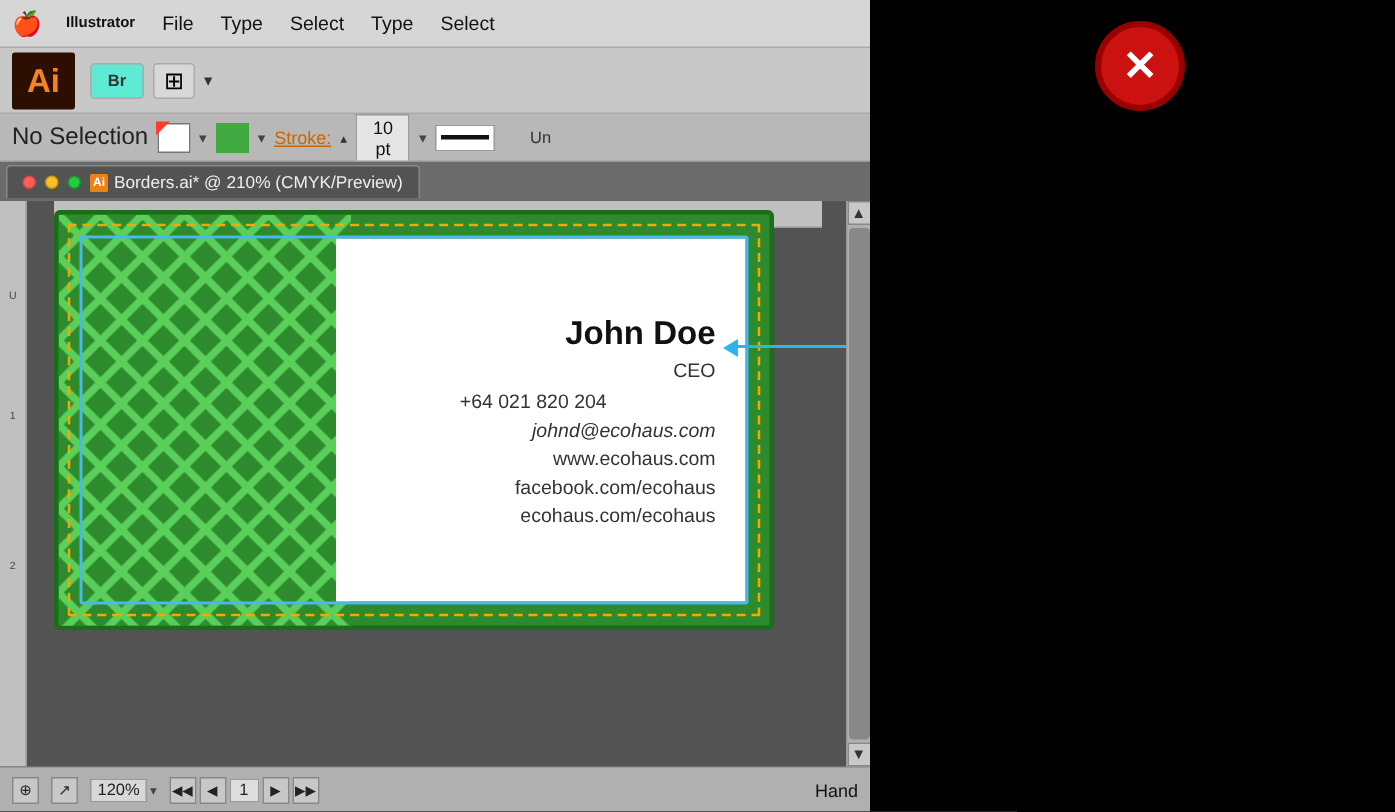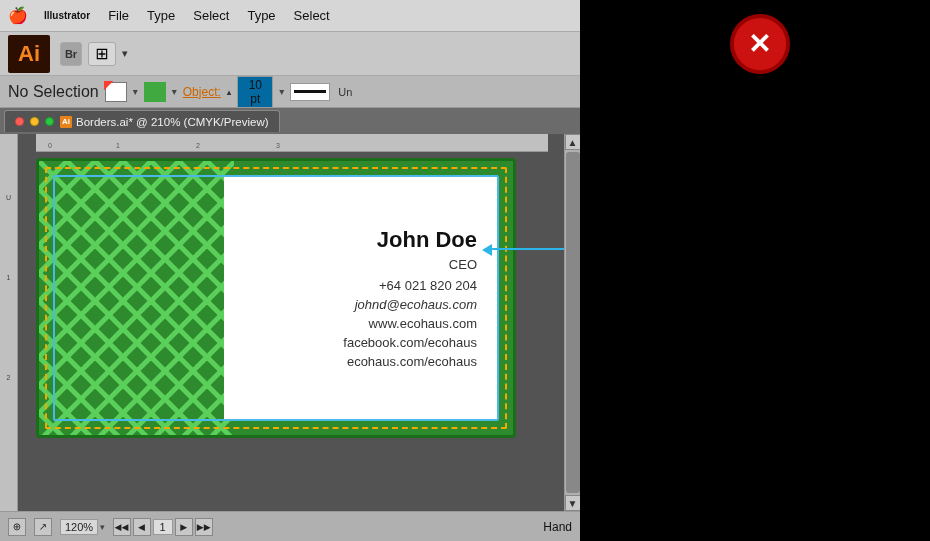--- a/index.html
+++ b/index.html
@@ -68,23 +68,23 @@
       color: #f5841f;
       font-size: 22px;
       font-weight: 900;
       display: flex;
       align-items: center;
       justify-content: center;
       border-radius: 2px;
       margin-right: 4px;
     }
     .br-btn {
-      width: 22px;
+      width: 36px;
       height: 24px;
-      background: #a3a3a3;
+      background: #5eead4;
       border: 1px solid #aaa;
       border-radius: 3px;
       display: flex;
       align-items: center;
       justify-content: center;
       font-size: 11px;
       font-weight: 600;
       color: #333;
       cursor: pointer;
     }
@@ -143,21 +143,21 @@
     }
     .stroke-label {
       color: #cc6600;
       font-size: 12px;
       text-decoration: underline;
       font-weight: 500;
     }
     .stroke-value {
       font-size: 12px;
       color: #111;
-      background: #0369a1;
+      background: #e5e5e5;
       border: 1px solid #999;
       padding: 1px 4px;
       width: 36px;
       text-align: center;
     }
     .stroke-line {
       width: 40px;
       height: 18px;
       background: #fff;
       border: 1px solid #999;
@@ -243,21 +243,21 @@
       align-items: flex-end;
       padding-bottom: 2px;
       font-size: 7px;
       color: #555;
       gap: 0;
     }
 
     .canvas-content {
       flex: 1;
       position: relative;
-      margin-top: 24px;
+      margin-top: 6px;
       margin-left: 18px;
       overflow: hidden;
       padding-left: 46px;
     }
 
     
     .scrollbar-right {
       width: 16px;
       background: #b0b0b0;
       display: flex;
@@ -352,21 +352,21 @@
     }
     .card-title {
       font-size: 13px;
       color: #333;
       text-align: right;
       margin-bottom: 6px;
     }
     .card-phone {
       font-size: 13px;
       color: #333;
-      text-align: right;
+      text-align: center;
       margin-bottom: 4px;
     }
     .card-email {
       font-size: 13px;
       color: #333;
       text-align: right;
       font-style: italic;
       margin-bottom: 4px;
     }
     .card-web {
@@ -524,28 +524,28 @@
     </div>
     <span style="font-size:11px;color:#333;">▾</span>
   </div>
 
   <div class="control-bar">
     <span class="no-selection">No Selection</span>
     <div class="fill-box"></div>
     <span class="dropdown-arrow">▾</span>
     <div class="stroke-box"></div>
     <span class="dropdown-arrow">▾</span>
-    <span class="stroke-label">Object:</span>
+    <span class="stroke-label">Stroke:</span>
     <span style="font-size:9px;color:#333;">▴</span>
     <span class="stroke-value">10 pt</span>
     <span class="dropdown-arrow">▾</span>
     <div class="stroke-line">
       <div class="stroke-line-inner"></div>
     </div>
-    <span style="font-size:11px;color:#333;margin-left:2px;">Un</span>
+    <span style="font-size:11px;color:#333;margin-left:17px;">Un</span>
   </div>
 
   <div class="tab-bar">
     <div class="document-tab">
       <div class="close-dot-red"></div>
       <div class="close-dot-yellow"></div>
       <div class="close-dot-green"></div>
       <div class="tab-icon">Ai</div>
       <span>Borders.ai* @ 210% (CMYK/Preview)</span>
     </div>

